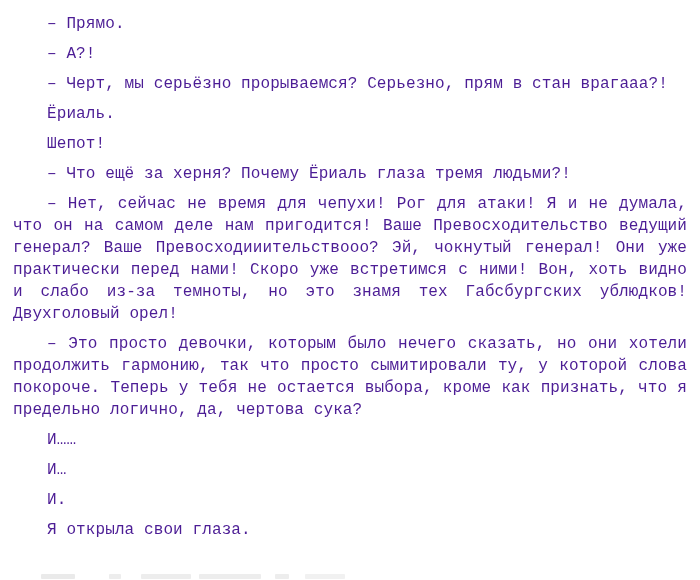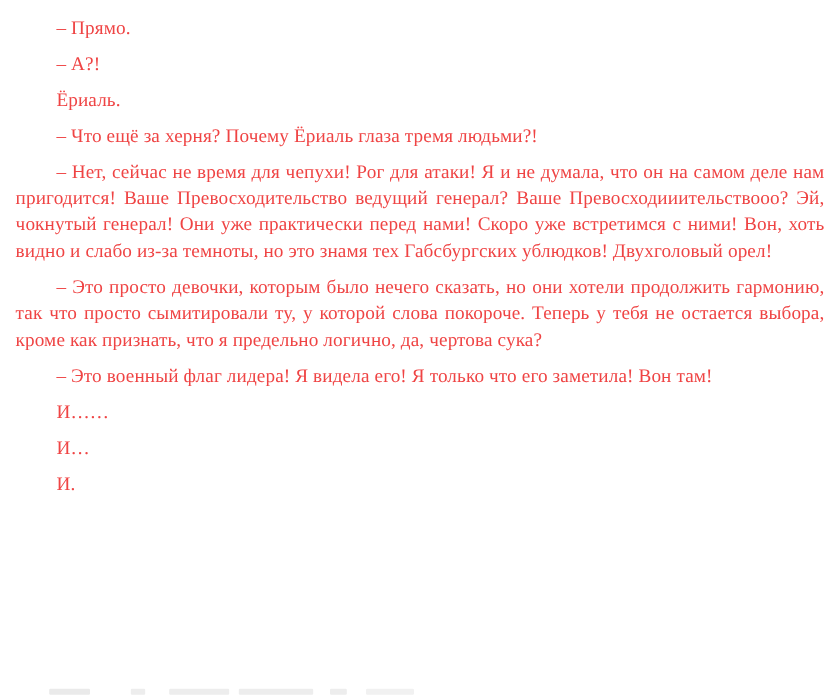--- a/index.html
+++ b/index.html
@@ -8,24 +8,24 @@
     width: 700px;
     height: 580px;
     overflow: hidden;
     background: #ffffff;
   }
   .page {
     position: relative;
     width: 700px;
     height: 516px;
     background: #ffffff;
-    font-family: Liberation Serif, serif;
+    font-family: Liberation Mono, monospace;
     font-size: 16px;
     line-height: 22px;
-    color: #ef4444;
+    color: #4c1d95;
   }
   .text-block {
     position: absolute;
     top: 13px;
     left: 13px;
     width: 674px;
   }
   .text-block p {
     margin: 0 0 8px 0;
     text-indent: 34px;
@@ -58,28 +58,30 @@
   .frag.f5 { left: 262px; width: 14px; }
   .frag.f6 { left: 292px; width: 40px; background:#f1f1f1; }
 </style>
 </head>
 <body>
 
 <div class="page">
   <div class="text-block">
     <p>– Прямо.</p>
     <p>– А?!</p>
+    <p>– Черт, мы серьёзно прорываемся? Серьезно, прям в стан врагааа?!</p>
     <p>Ёриаль.</p>
+    <p>Шепот!</p>
     <p>– Что ещё за херня? Почему Ёриаль глаза тремя людьми?!</p>
     <p class="justify">– Нет, сейчас не время для чепухи! Рог для атаки! Я и не думала, что он на самом деле нам пригодится! Ваше Превосходительство ведущий генерал? Ваше Превосходииительствооо? Эй, чокнутый генерал! Они уже практически перед нами! Скоро уже встретимся с ними! Вон, хоть видно и слабо из-за темноты, но это знамя тех Габсбургских ублюдков! Двухголовый орел!</p>
     <p class="justify">– Это просто девочки, которым было нечего сказать, но они хотели продолжить гармонию, так что просто сымитировали ту, у которой слова покороче. Теперь у тебя не остается выбора, кроме как признать, что я предельно логично, да, чертова сука?</p>
-    <p>– Это военный флаг лидера! Я видела его! Я только что его заметила! Вон там!</p>
     <p>И……</p>
     <p>И…</p>
     <p>И.</p>
+    <p>Я открыла свои глаза.</p>
   </div>
 
   <div class="cutoff-line">
     <span class="frag f1"></span>
     <span class="frag f2"></span>
     <span class="frag f3"></span>
     <span class="frag f4"></span>
     <span class="frag f5"></span>
     <span class="frag f6"></span>
   </div>

